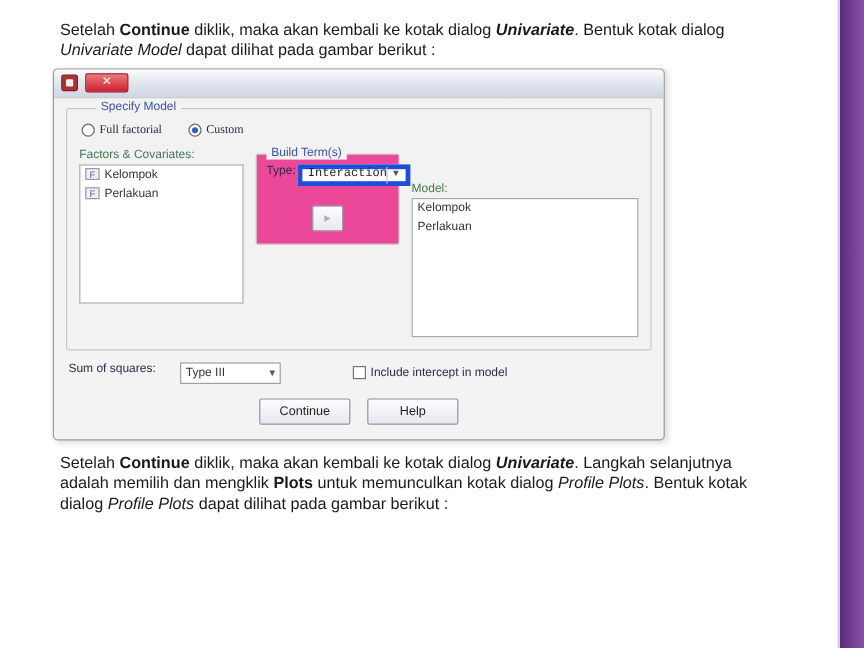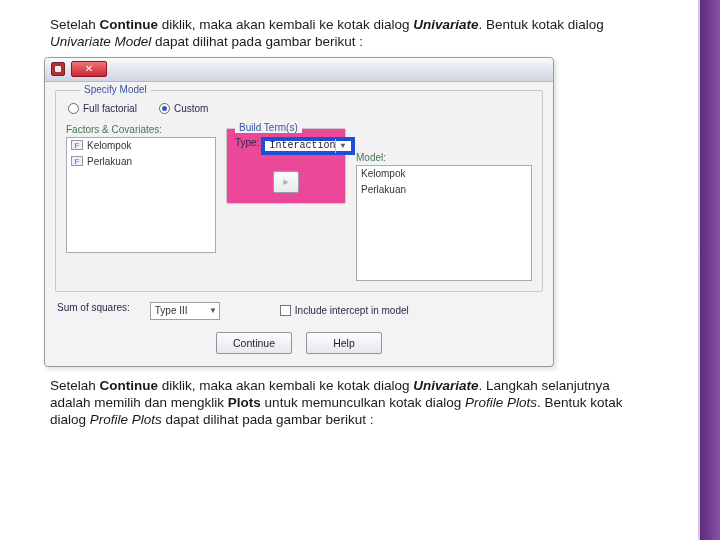--- a/index.html
+++ b/index.html
@@ -71,31 +71,31 @@
     padding: 8px 10px 10px;
     position: relative;
     background: #f2f2f2;
   }
   .group-legend {
     position: absolute; top: -7px; left: 24px;
     background: #f2f2f2; padding: 0 4px;
     font-size: 10px; color: #3a53a3; filter: blur(.25px);
   }
 
-  .radios { display: flex; gap: 22px; padding: 4px 2px 10px; align-items:flex-end;}
+  .radios { display: flex; gap: 22px; padding: 4px 2px 10px; align-items:flex-end;font-family:Liberation Serif, serif;}
   .radio { display:inline-flex; align-items:center; gap:4px; }
   .radio .dot{
     width:11px;height:11px;border:1px solid #6a6a6a;border-radius:50%;
     display:inline-flex;align-items:center;justify-content:center;background:#fff;
   }
   .radio.sel .dot::after{content:"";width:5px;height:5px;background:#2b5fc0;border-radius:50%;}
   .radio span.lbl{ color:#2a2a4a; filter: blur(.25px);}
 
   .lists-row{ display:flex; gap:10px; align-items:flex-start;}
-  .col-left{ width: 150px;}
+  .col-left{ width: 137px;}
   .col-mid{ width:120px; display:flex; flex-direction:column; justify-content:center; }
   .col-right{ flex:1;margin-top:28px; }
   .list-label{ color:#475; font-size:10px; margin-bottom:2px; filter: blur(.3px);}
   .listbox{
     background:#fff; border:1px solid #a7abb5;
     height:116px; width:100%;
     font-size:10px;
   }
   .li{
     padding:2px 4px; display:flex; gap:4px; align-items:center;
@@ -131,21 +131,21 @@
     display:flex;align-items:center;justify-content:center;color:#556;font-size:11px;
   }
 
   .dim{ color:#aeb1b7; }
 
   .bottom-row{
     display:flex; gap:20px; padding:10px 2px 4px;
   }
   .bottom-row .lab{ color:#2a2a4a; font-size:10px; filter: blur(.25px);}
   .sel-small{
-    width:70px;height:18px;background:#fff;border:1px solid #9aa0aa;
+    width:84px;height:18px;background:#fff;border:1px solid #9aa0aa;
     display:flex;align-items:center;justify-content:space-between;
     padding:0 2px 0 4px;font-size:10px;
   }
   .chk{ display:inline-flex; align-items:center; gap:4px; margin-left:40px;}
   .chk .box{ width:11px;height:11px;border:1px solid #6e7580;background:#fff;}
   .btnbar{
     display:flex; gap:14px; justify-content:center; padding:8px 0 2px;
   }
   .btn{
     min-width:76px; height:22px;

